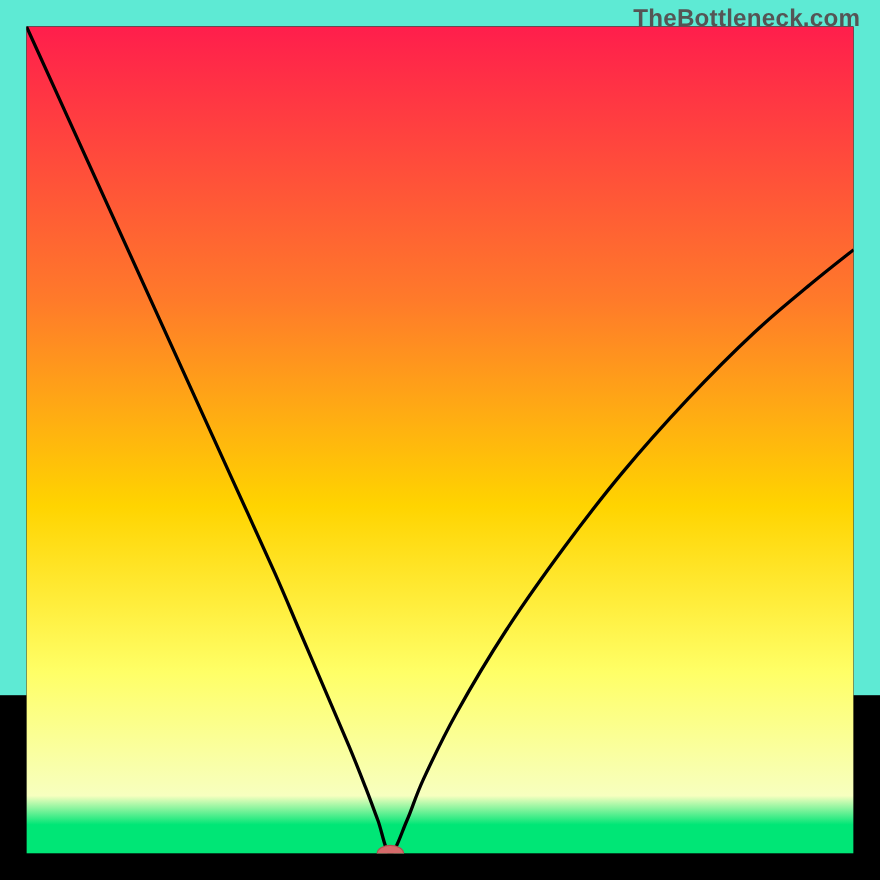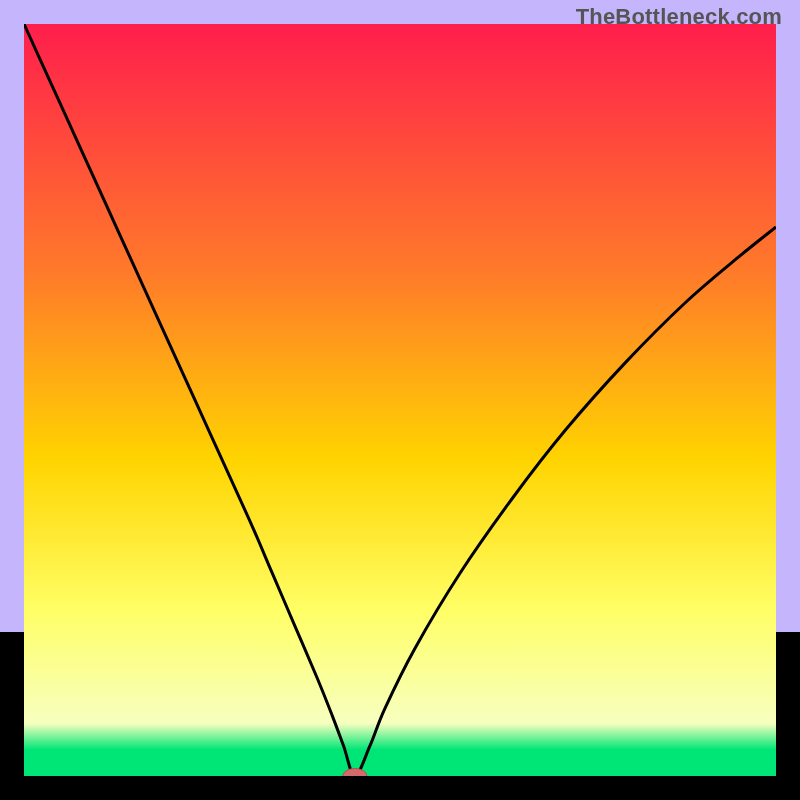--- a/index.html
+++ b/index.html
@@ -8,21 +8,21 @@
     width: 800px;
     height: 800px;
     background: #000;
     font-family: Arial, Helvetica, sans-serif;
     overflow: hidden;
   }
   .outer {
     position: relative;
     width: 800px;
     height: 632px;
-    background: #c4b5fd;
+    background: #5eead4;
   }
   .watermark {
     position: absolute;
     top: 4px;
     right: 18px;
     color: #555;
     font-size: 22px;
     font-weight: 600;
     letter-spacing: 0.2px;
     z-index: 5;

